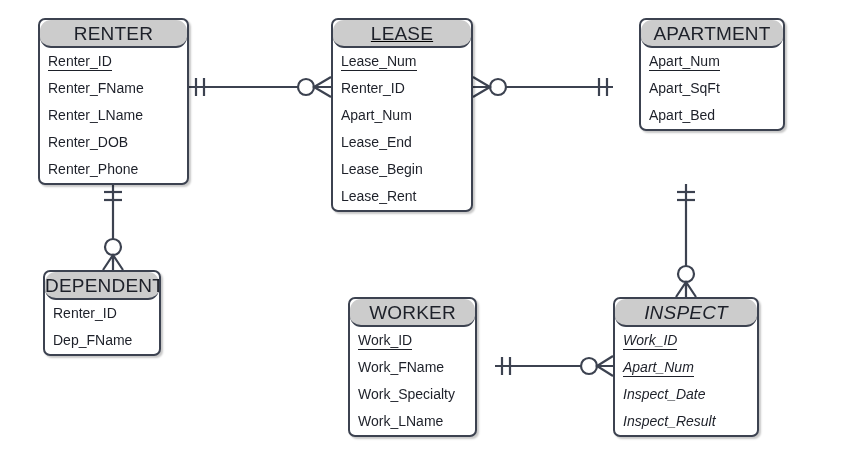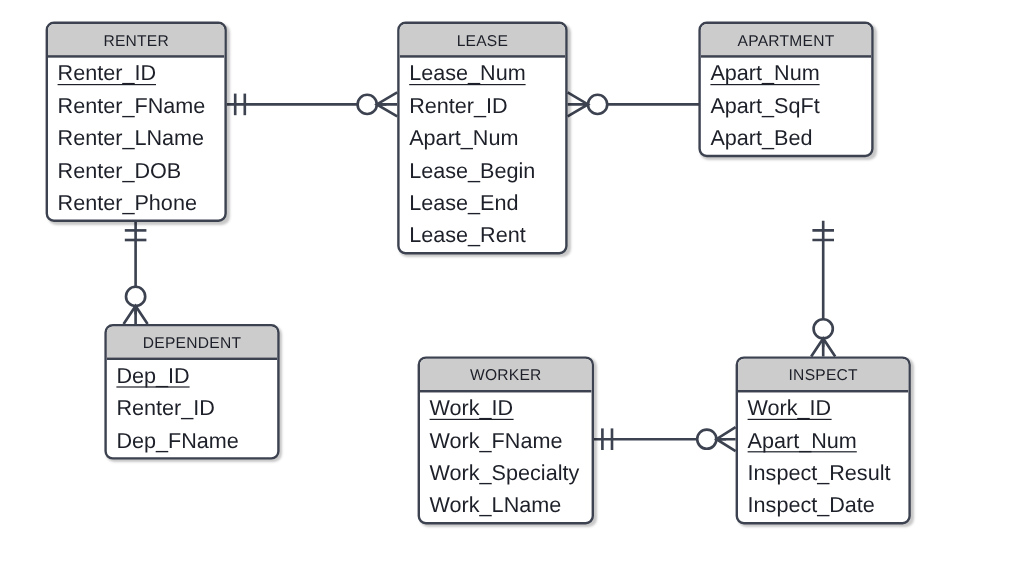--- a/index.html
+++ b/index.html
@@ -24,35 +24,36 @@
     overflow: hidden;
     box-shadow: 2px 2px 2px rgba(0,0,0,0.22);
   }
   .entity-header {
     box-sizing: border-box;
     height: 28px;
     line-height: 27px;
     background: #cccccc;
     border-bottom: 2px solid #3c4250;
     text-align: center;
-    font-size: 13px;
+    font-size: 19px;
     color: #1d2029;
     letter-spacing: 0.2px;
     white-space: nowrap;
+    border-radius: 11px;
   }
   .attr-list {
     list-style: none;
     margin: 0;
     padding: 0;
   }
   .attr {
     height: 27px;
     line-height: 27px;
     padding-left: 8px;
-    font-size: 18px;
+    font-size: 14px;
     color: #1d2029;
     white-space: nowrap;
   }
   .attr > span {
     display: inline-block;
     line-height: 17px;
   }
   .attr.pk > span {
     border-bottom: 1.5px solid #1d2029;
   }
@@ -128,63 +129,62 @@
     <div class="entity-header">RENTER</div>
     <ul class="attr-list">
       <li class="attr pk"><span>Renter_ID</span></li>
       <li class="attr"><span>Renter_FName</span></li>
       <li class="attr"><span>Renter_LName</span></li>
       <li class="attr"><span>Renter_DOB</span></li>
       <li class="attr"><span>Renter_Phone</span></li>
     </ul>
   </div>
 
-  <div class="entity" style="left:331px; top:18px; width:142px;">
+  <div class="entity" style="left:331px; top:18px; width:142px;text-decoration:underline;">
     <div class="entity-header">LEASE</div>
     <ul class="attr-list">
       <li class="attr pk"><span>Lease_Num</span></li>
       <li class="attr"><span>Renter_ID</span></li>
       <li class="attr"><span>Apart_Num</span></li>
+      <li class="attr"><span>Lease_End</span></li>
       <li class="attr"><span>Lease_Begin</span></li>
-      <li class="attr"><span>Lease_End</span></li>
       <li class="attr"><span>Lease_Rent</span></li>
     </ul>
   </div>
 
-  <div class="entity" style="left:582px; top:18px; width:146px;">
+  <div class="entity" style="left:639px; top:18px; width:146px;">
     <div class="entity-header">APARTMENT</div>
     <ul class="attr-list">
       <li class="attr pk"><span>Apart_Num</span></li>
       <li class="attr"><span>Apart_SqFt</span></li>
       <li class="attr"><span>Apart_Bed</span></li>
     </ul>
   </div>
 
-  <div class="entity" style="left:43px; top:270px; width:146px;margin-left:44px;">
+  <div class="entity" style="left:43px; top:270px; width:118px;">
     <div class="entity-header">DEPENDENT</div>
     <ul class="attr-list">
-      <li class="attr pk"><span>Dep_ID</span></li>
       <li class="attr"><span>Renter_ID</span></li>
       <li class="attr"><span>Dep_FName</span></li>
     </ul>
   </div>
 
-  <div class="entity" style="left:348px; top:297px; width:147px;">
+  <div class="entity" style="left:348px; top:297px; width:129px;">
     <div class="entity-header">WORKER</div>
     <ul class="attr-list">
       <li class="attr pk"><span>Work_ID</span></li>
       <li class="attr"><span>Work_FName</span></li>
       <li class="attr"><span>Work_Specialty</span></li>
       <li class="attr"><span>Work_LName</span></li>
     </ul>
   </div>
 
-  <div class="entity" style="left:613px; top:297px; width:146px;">
+  <div class="entity" style="left:613px; top:297px; width:146px;font-style:italic;">
     <div class="entity-header">INSPECT</div>
     <ul class="attr-list">
       <li class="attr pk"><span>Work_ID</span></li>
       <li class="attr pk"><span>Apart_Num</span></li>
+      <li class="attr"><span>Inspect_Date</span></li>
       <li class="attr"><span>Inspect_Result</span></li>
-      <li class="attr"><span>Inspect_Date</span></li>
     </ul>
   </div>
 
 </div>
 
 </body></html>

